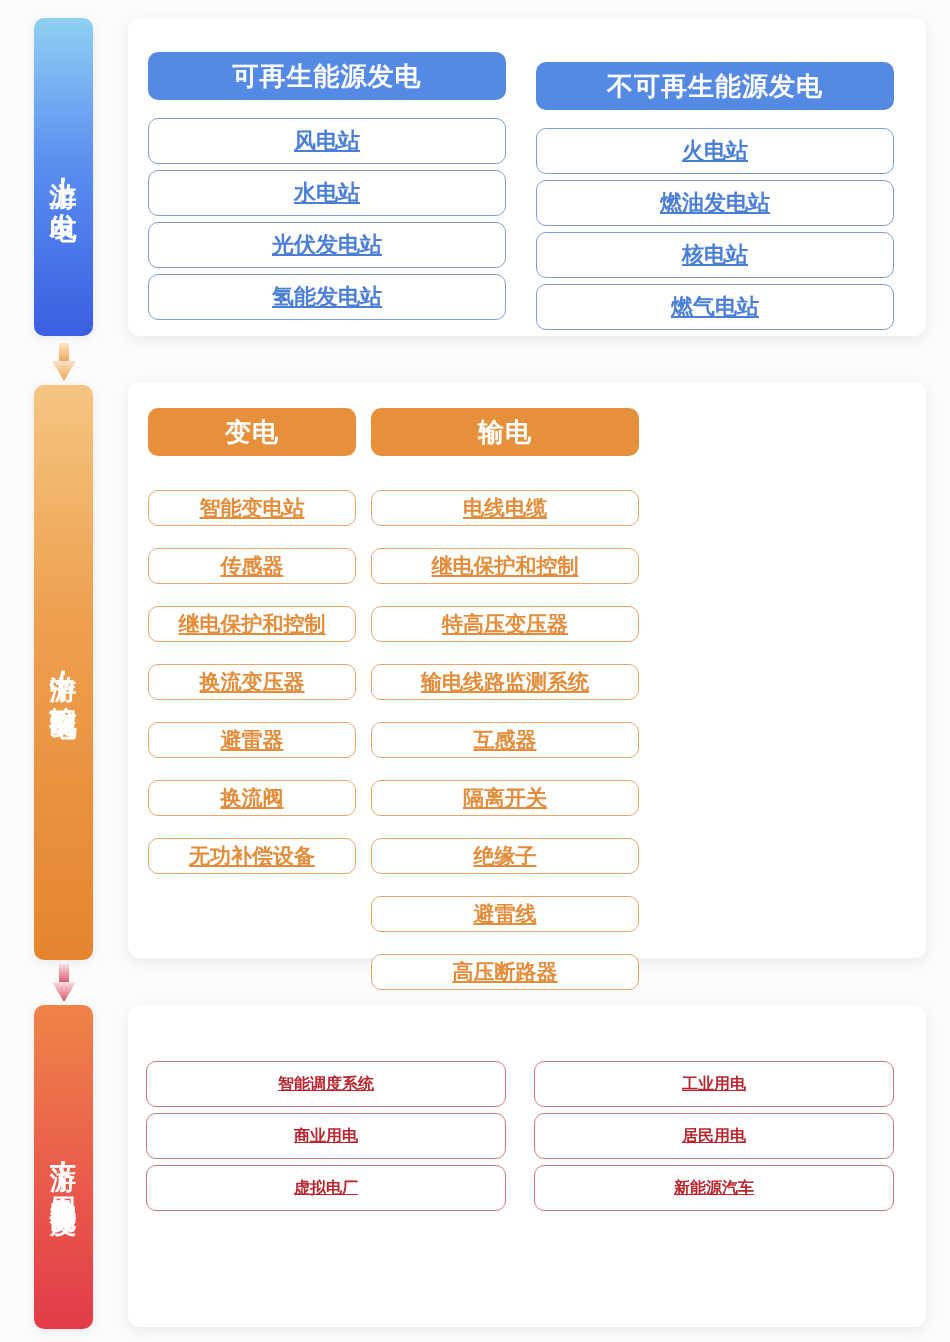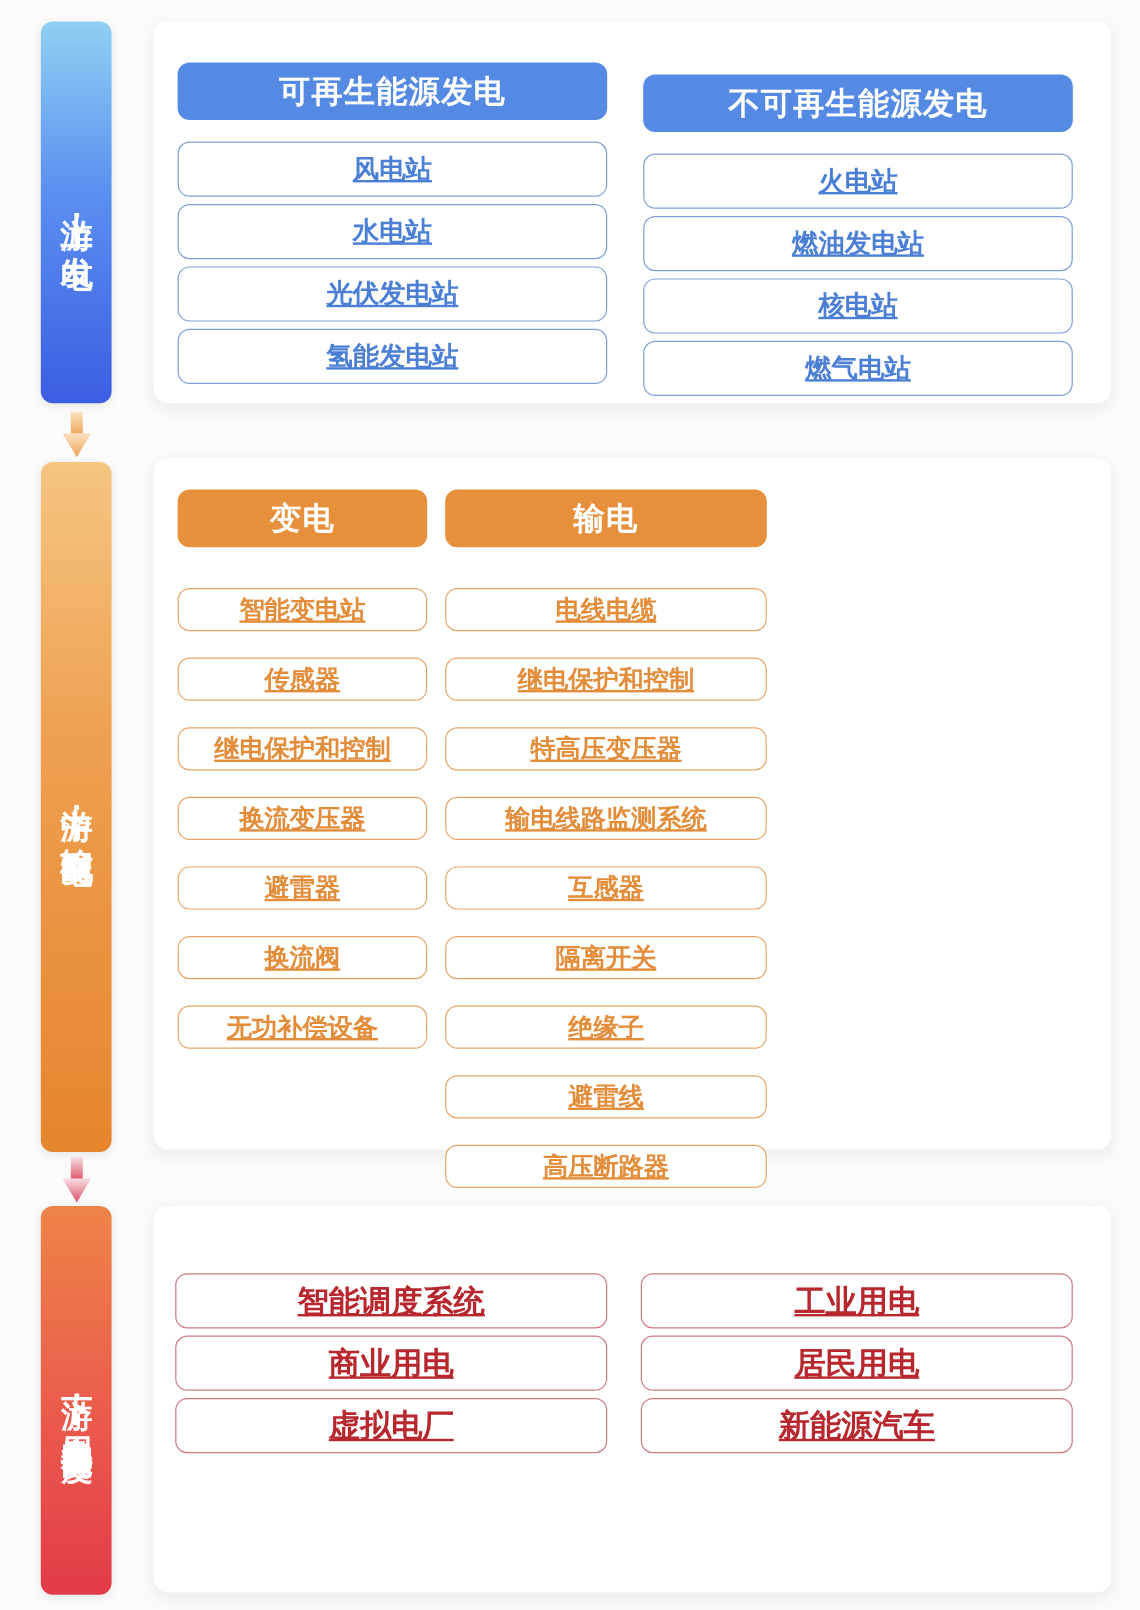--- a/index.html
+++ b/index.html
@@ -31,21 +31,21 @@
     display:flex; align-items:center; justify-content:center; letter-spacing:1px;
   }
   .hdr-blue { background:#548ae3; }
   .hdr-orange { background:#e6903c; }
   .item {
     box-sizing:border-box; border-radius:10px; background:#fff;
     display:flex; align-items:center; justify-content:center; font-weight:bold;text-decoration:underline;
   }
   .item-blue { border:1.5px solid #7d9fd6; color:#4b7fd6; font-size:22px; height:46px; margin-top:6px; }
   .item-orange { border:1.5px solid #e7a567; color:#e38c3a; font-size:21px; height:36px; margin-top:22px; }
-  .item-red { border:1.5px solid #cc7a80; color:#b8262e; font-size:26px; height:46px; margin-top:6px; }
+  .item-red { border:1.5px solid #cc7a80; color:#b8262e; font-size:16px; height:46px; margin-top:6px; }
 </style>
 </head>
 <body>
 
 <div class="stage-bar bar-up">上游：发电</div>
 <svg class="arrow" style="top:343px" viewBox="0 0 24 40">
   <defs>
       <linearGradient id="ga" x1="0" y1="0" x2="0" y2="1">
         <stop offset="0" stop-color="#fbe3c2"></stop>
         <stop offset="1" stop-color="#eda355"></stop>

